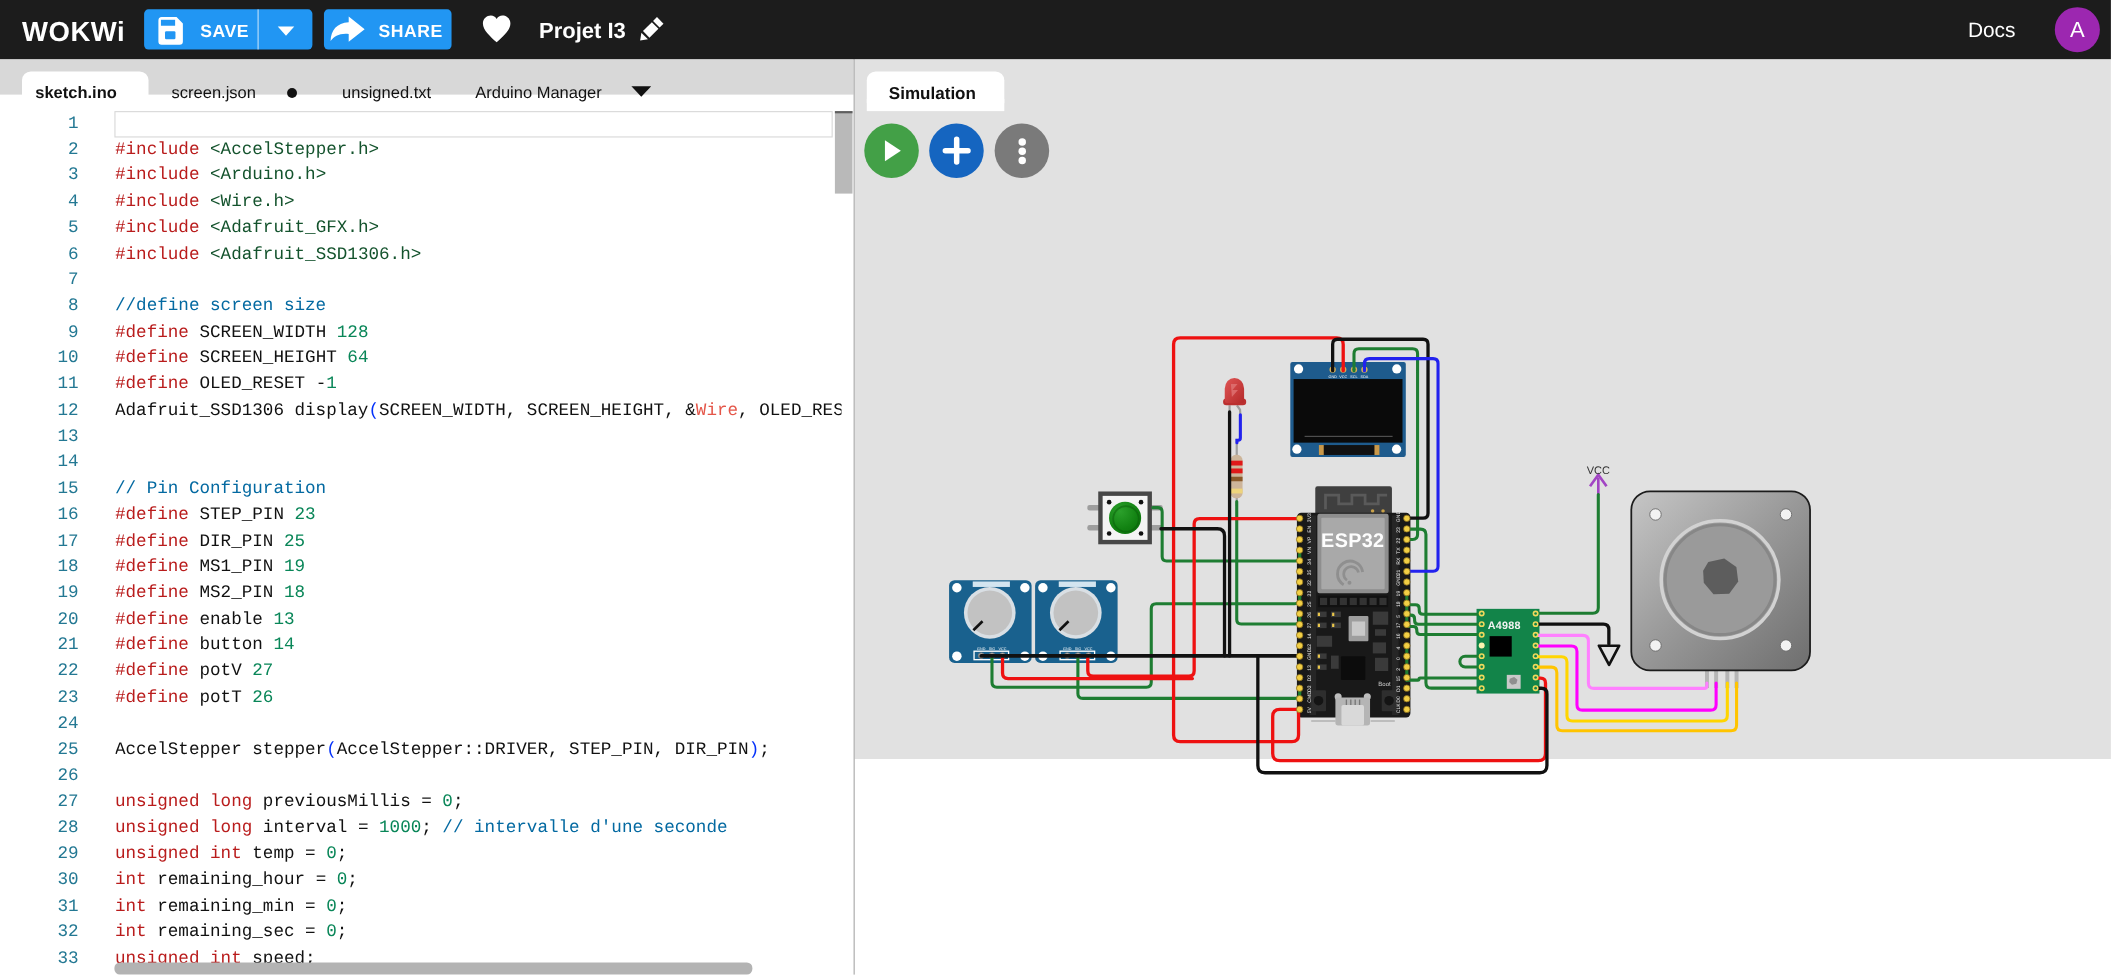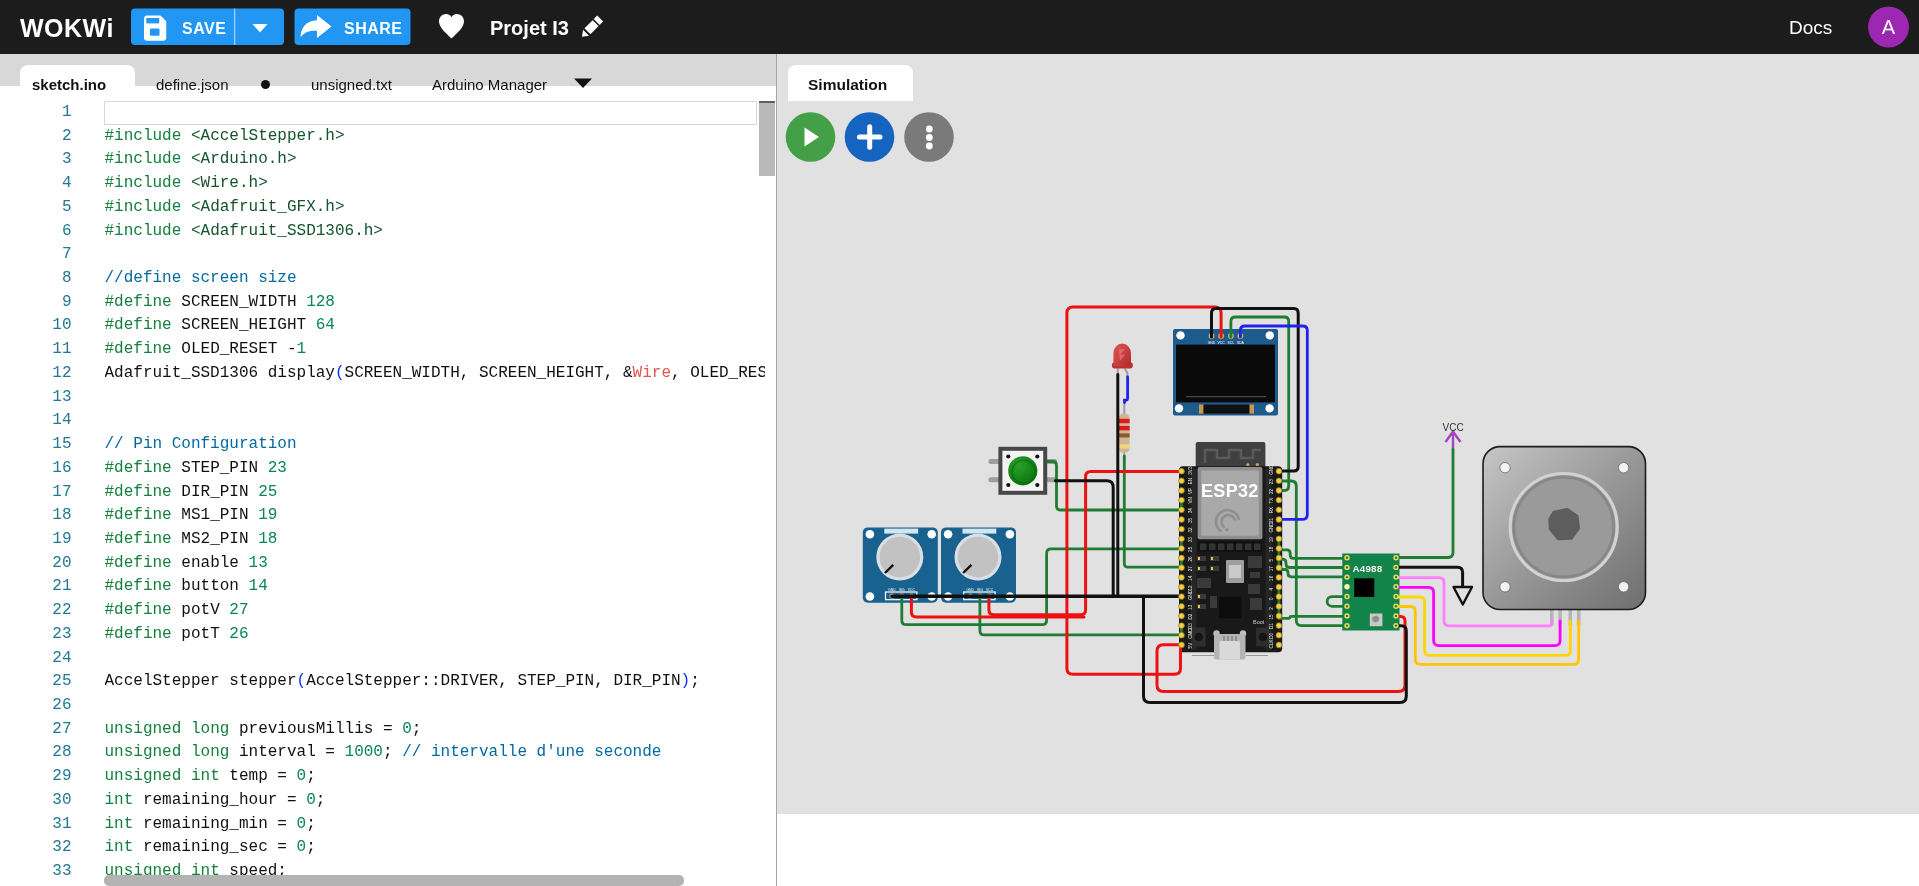--- a/index.html
+++ b/index.html
@@ -1,26 +1,26 @@
 <!DOCTYPE html>
 <html><head>
 <meta charset="utf-8">
 <style>
 *{margin:0;padding:0;box-sizing:border-box}
 html,body{width:1919px;height:886px;overflow:hidden;font-family:"Liberation Sans",sans-serif;background:#fff}
 #nav{position:absolute;left:0;top:0;width:1919px;height:54px;background:#1c1c1c}
 #tabbar{position:absolute;left:0;top:54px;width:776px;height:32px;background:#d8d8d8}
 #editor{position:absolute;left:0;top:101px;width:776px;height:785px;background:#fff}
-#rpane{position:absolute;left:777px;top:54px;width:1142px;height:760px;background:#e1e1e1}
+#rpane{position:absolute;left:777px;top:54px;width:1142px;height:636px;background:#e1e1e1}
 #divider{position:absolute;left:776px;top:54px;width:1px;height:832px;background:#a5a5a5}
 .tab{position:absolute;top:11px;height:36px;background:#fff;border-radius:8px 8px 0 0}
 .tabtxt{font-size:15px;color:#111}
 #gutter{position:absolute;left:0;top:0;width:71.5px;text-align:right;white-space:pre;font-family:"Liberation Mono",monospace;font-size:16px;line-height:23.72px;color:#237893}
 #code{position:absolute;left:104.5px;top:0;width:660px;overflow:hidden;font-family:"Liberation Mono",monospace;font-size:16px;line-height:23.72px;color:#111;white-space:pre}
-.k{color:#15803d}.s{color:#14532d}.n{color:#098658}.c{color:#0369a1}.w{color:#e45649}.p{color:#0431fa}
+.k{color:#b91c1c}.s{color:#14532d}.n{color:#098658}.c{color:#0369a1}.w{color:#e45649}.p{color:#0431fa}
 #curline{position:absolute;left:104px;top:0.3px;width:653px;height:23.7px;border:1px solid #d8d8d8}
 #vsb{position:absolute;left:758.5px;top:0;width:16px;height:74.5px;background:#b9b9b9}
 #vsbt{position:absolute;left:758.5px;top:-0.5px;width:16px;height:2.5px;background:#5f5f5f;z-index:6}
 #hsb{position:absolute;left:104px;top:773.5px;width:580px;height:11px;background:#b3b3b3;border-radius:5px}
 </style>
 </head>
 <body>
 <div id="nav">
   <svg width="1919" height="54" style="position:absolute;left:0;top:0">
     <text x="20" y="37" font-size="25" font-weight="bold" fill="#fff" font-family="Liberation Sans" letter-spacing="0.5">WOKWi</text>
@@ -42,21 +42,21 @@
       <path d="M9.3 20.5 h8.4 l-4.2 5.8 z" fill="#fff"></path>
     </g>
     <text x="1789" y="34" font-size="19" fill="#fff">Docs</text>
     <circle cx="1888.5" cy="27" r="20.5" fill="#9c27b0"></circle>
     <text x="1888.5" y="34" font-size="20" fill="#fff" text-anchor="middle">A</text>
   </svg>
 </div>
 <div id="tabbar">
   <div class="tab" style="left:20px;width:115px;"></div>
   <div class="tabtxt" style="position:absolute;left:32px;top:22px;font-weight:bold">sketch.ino</div>
-  <div class="tabtxt" style="position:absolute;left:156px;top:22px">define.json</div>
+  <div class="tabtxt" style="position:absolute;left:156px;top:22px">screen.json</div>
   <div style="position:absolute;left:261px;top:26px;width:9px;height:9px;border-radius:50%;background:#111"></div>
   <div class="tabtxt" style="position:absolute;left:311px;top:22px">unsigned.txt</div>
   <div class="tabtxt" style="position:absolute;left:432px;top:22px">Arduino Manager</div>
   <svg style="position:absolute;left:573px;top:23px" width="20" height="12">
       <path d="M1 1.5 L19 1.5 L10 11 Z" fill="#111"></path>
     </svg>
 </div>
 <div id="editor">
   <div id="curline"></div>
   <div id="gutter">1

